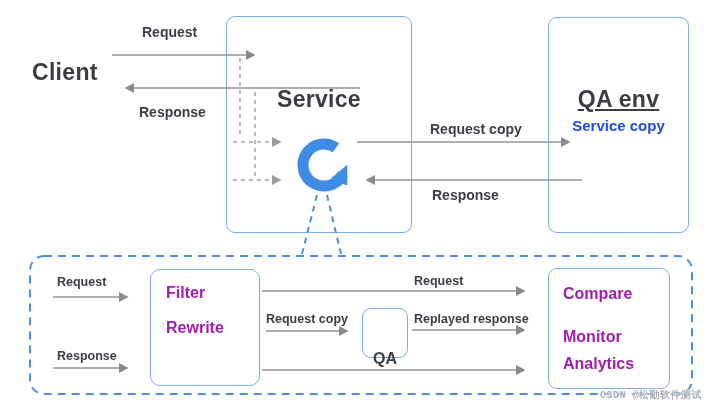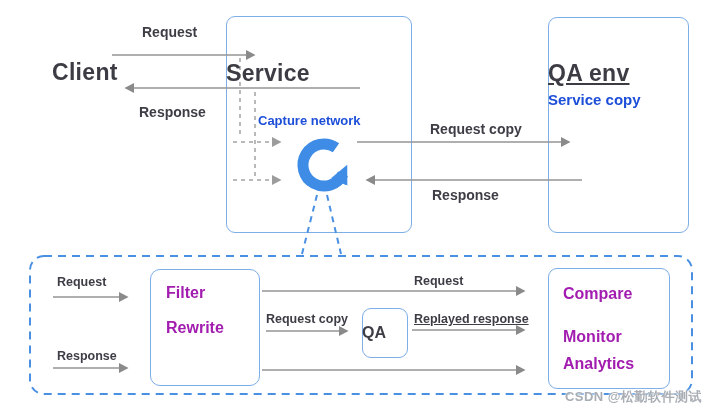--- a/index.html
+++ b/index.html
@@ -9,25 +9,25 @@
   }
   .abs{position:absolute;}
   .node{
     position:absolute;background:#ffffff;border:1px solid #7caee8;box-sizing:border-box;
   }
   .title{font-size:23px;font-weight:700;color:#3c3c44;letter-spacing:.3px;}
   .lbl{font-size:14px;font-weight:700;color:#3d3d46;}
   .lbl-sm{font-size:12.5px;font-weight:700;color:#3d3d46;}
   .muted{color:#1d4ed8;font-weight:600;}
   .item{font-size:16px;font-weight:700;color:#a21caf;}
-  .center{}
+  .center{text-align:center;margin-top:26px;}
   svg{position:absolute;left:0;top:0;pointer-events:none;}
   #watermark{
-    font-size:13px;color:#a9aeb5;font-weight:700;letter-spacing:.5px;
-    text-shadow:0 0 2px #fff,0 0 3px #fff;white-space:nowrap;
+    font-size:10px;color:#a9aeb5;font-weight:700;letter-spacing:.5px;
+    text-shadow:0 0 2px #fff,0 0 3px #fff;white-space:nowrap;font-family:Liberation Mono, monospace;
   }
 </style>
 </head>
 <body>
 
 <div id="stage">
 
   <div class="node" style="left:226px;top:16px;width:186px;height:217px;border-radius:9px;"></div>
   <div class="node" style="left:548px;top:17px;width:141px;height:216px;border-radius:9px;"></div>
   <div class="node" style="left:150px;top:269px;width:110px;height:117px;border-radius:10px;"></div>
@@ -65,43 +65,42 @@
     <path d="M327,195 L341,254" stroke="#4a90e2" stroke-width="2" fill="none" stroke-dasharray="6 5"></path>
 
     <path d="M53,297 H127" stroke="#949494" stroke-width="1.5" fill="none" marker-end="url(#mGrey)"></path>
     <path d="M53,368 H127" stroke="#949494" stroke-width="1.5" fill="none" marker-end="url(#mGrey)"></path>
     <path d="M262,291 H524" stroke="#949494" stroke-width="1.5" fill="none" marker-end="url(#mGrey)"></path>
     <path d="M266,331 H347" stroke="#949494" stroke-width="1.5" fill="none" marker-end="url(#mGrey)"></path>
     <path d="M412,330 H524" stroke="#949494" stroke-width="1.5" fill="none" marker-end="url(#mGrey)"></path>
     <path d="M262,370 H524" stroke="#949494" stroke-width="1.5" fill="none" marker-end="url(#mGrey)"></path>
   </svg>
 
-  <div class="abs title" style="left:32px;top:59px;margin-left:20px;">Client</div>
+  <div class="abs title" style="left:32px;top:59px;">Client</div>
   <div class="abs lbl" style="left:142px;top:24px;">Request</div>
   <div class="abs lbl" style="left:139px;top:104px;">Response</div>
 
   <div class="abs title center" style="left:226px;top:60px;width:186px;">Service</div>
-  <div class="abs muted" style="left:258px;top:113px;font-size:13px;">Capture network</div>
 
   <div class="abs lbl" style="left:430px;top:121px;">Request copy</div>
   <div class="abs lbl" style="left:432px;top:187px;">Response</div>
 
   <div class="abs title center" style="left:548px;top:60px;width:141px;text-decoration:underline;">QA env</div>
   <div class="abs muted center" style="left:548px;top:91px;width:141px;font-size:15px;">Service copy</div>
 
   <div class="abs lbl-sm" style="left:57px;top:275px;">Request</div>
   <div class="abs lbl-sm" style="left:57px;top:349px;">Response</div>
 
   <div class="abs item" style="left:166px;top:284px;">Filter</div>
   <div class="abs item" style="left:166px;top:319px;">Rewrite</div>
 
   <div class="abs lbl-sm" style="left:414px;top:274px;">Request</div>
   <div class="abs lbl-sm" style="left:266px;top:312px;">Request copy</div>
   <div class="abs lbl-sm center" style="left:362px;top:308px;width:46px;line-height:50px;font-size:16px;">QA</div>
-  <div class="abs lbl-sm" style="left:414px;top:312px;text-decoration:underline;">Replayed response</div>
+  <div class="abs lbl-sm" style="left:414px;top:312px;">Replayed response</div>
 
   <div class="abs item" style="left:563px;top:285px;">Compare</div>
   <div class="abs item" style="left:563px;top:328px;">Monitor</div>
   <div class="abs item" style="left:563px;top:355px;">Analytics</div>
 
   <div id="watermark" class="abs" style="left:560px;top:388px;width:142px;text-align:right;">CSDN @松勤软件测试</div>
 
 </div>
 
 </body></html>

